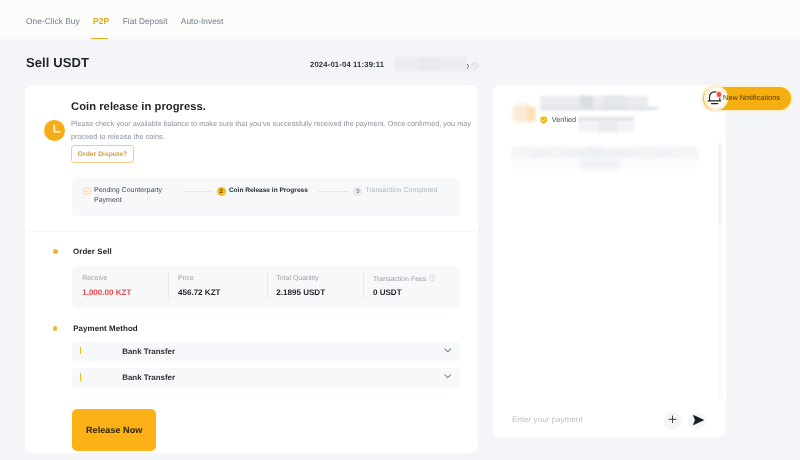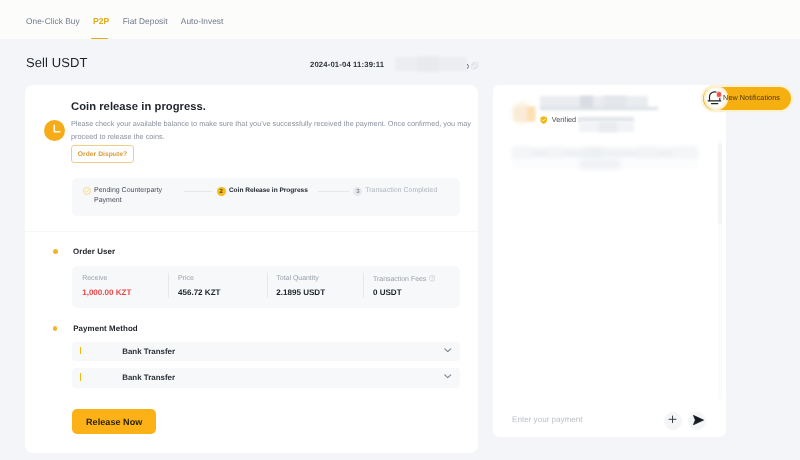--- a/index.html
+++ b/index.html
@@ -15,21 +15,21 @@
   .nav-item.active{color:#e0ab13;font-weight:bold;font-size:8.6px;}
   .nav-underline{position:absolute;left:-1.8px;right:1px;bottom:-13.3px;height:1.5px;background:#e2ab18;border-radius:1px;}
   .caret{display:inline-block;width:0;height:0;margin-left:3px;vertical-align:1.5px;
          border-left:2.8px solid transparent;border-right:2.8px solid transparent;border-top:3.2px solid #9aa3b0;}
   .orders-wrap{position:relative;}
   .badge{position:absolute;left:26.7px;top:-1.8px;width:9.5px;height:9.5px;border-radius:5px;background:#f4807b;
          color:#c0322f;font-size:6.8px;line-height:9.8px;text-align:center;filter:blur(.85px);font-weight:bold;
          box-sizing:border-box;overflow:hidden;letter-spacing:-.4px;}
 
   
-  .page-title{position:absolute;left:26px;top:55px;font-size:13px;font-weight:normal;color:#1e2329;letter-spacing:.1px;}
+  .page-title{position:absolute;left:26px;top:55px;font-size:13px;font-weight:bold;color:#1e2329;letter-spacing:.1px;}
   .ts{position:absolute;left:310px;top:60px;font-size:7.7px;color:#2b3139;font-weight:bold;letter-spacing:.15px;}
   .blur-chip{position:absolute;left:395.3px;top:56.8px;width:72.2px;height:14.5px;background:#ecedf1;filter:blur(1.3px);}
   .blur-chip2{position:absolute;left:417.5px;top:56.8px;width:21px;height:14.5px;background:#e9eaee;filter:blur(1.4px);}
   .chev-sm{position:absolute;left:466.5px;top:64.2px;width:2.2px;height:4.8px;}
   .copy-ic{position:absolute;left:471.2px;top:62.4px;width:7.4px;height:7.5px;}
 
   
   .card{position:absolute;left:24.8px;top:84.6px;width:453px;height:368px;background:#fff;border-radius:8px;}
 
   .card-div{position:absolute;left:24.8px;top:230.5px;width:453px;height:1px;background:#f6f7f9;}
@@ -70,21 +70,21 @@
   .info .k{position:absolute;top:9.2px;font-size:6.95px;color:#989fa9;white-space:nowrap;line-height:8px;}
   .info .v{position:absolute;top:21.8px;font-size:8.05px;font-weight:bold;color:#1e2329;white-space:nowrap;line-height:9px;}
   .info .v.red{color:#e9494a;}
   .qmark{display:inline-block;width:6.5px;height:6.5px;vertical-align:-.6px;margin-left:2.5px;}
 
   .pm{position:absolute;left:72.3px;width:387.8px;height:19.3px;background:#f7f8fa;border-radius:4px;}
   .pm .bar{position:absolute;left:7.4px;top:4.6px;width:1.6px;height:7.6px;background:#f0b90b;}
   .pm .nm{position:absolute;left:17.9px;top:4.8px;font-size:7.95px;font-weight:bold;color:#2b3139;line-height:9px;margin-left:32px;}
   .pm .chev{position:absolute;left:372.1px;top:5.6px;}
 
-  .release{position:absolute;left:72.2px;top:409.3px;width:84px;height:25px;background:#fcb117;border-radius:5px;
+  .release{position:absolute;left:72.2px;top:409.3px;width:84px;height:42px;background:#fcb117;border-radius:5px;
            color:#271e08;font-size:9.05px;font-weight:bold;display:flex;align-items:center;justify-content:center;cursor:pointer;letter-spacing:.05px;}
 
   
   .chat{position:absolute;left:492.6px;top:84.6px;width:233.4px;height:352px;border-radius:7px;background:#fff;}
   .chat-head{position:absolute;left:492.6px;top:84.6px;width:233.4px;height:54.4px;background:#fff;
              border-radius:7px 7px 0 0;}
   .avatar{position:absolute;left:511.6px;top:101.9px;width:20.4px;height:22.2px;border-radius:11px;background:#fcf2e2;filter:blur(2px);}
   .avatar2{position:absolute;left:514.2px;top:107.3px;width:20.7px;height:14.1px;background:#faebd6;filter:blur(1.6px);}
   .avatar3{position:absolute;left:527px;top:107.3px;width:7.9px;height:14.1px;background:#fbe0b4;filter:blur(1.4px);}
   .nameblur{position:absolute;left:539.5px;top:96.4px;width:108px;height:11.2px;background:#eaecf0;filter:blur(1.5px);}
@@ -172,21 +172,21 @@
     <div class="lbl">Coin Release in Progress</div>
   </div>
   <div class="line l2"></div>
   <div class="step s3">
     <div class="num off">3</div>
     <div class="lbl">Transaction Completed</div>
   </div>
 </div>
 
 <div class="sec-dot" style="left:53.4px;top:249.1px"></div>
-<div class="sec-title" style="left:73px;top:246.5px">Order User</div>
+<div class="sec-title" style="left:73px;top:246.5px">Order Sell</div>
 
 <div class="info">
   <div class="col c1">
     <div class="k">Receive</div>
     <div class="v red">1,000.00 KZT</div>
   </div>
   <div class="col c2">
     <div class="k">Price</div>
     <div class="v">456.72 KZT</div>
   </div>

